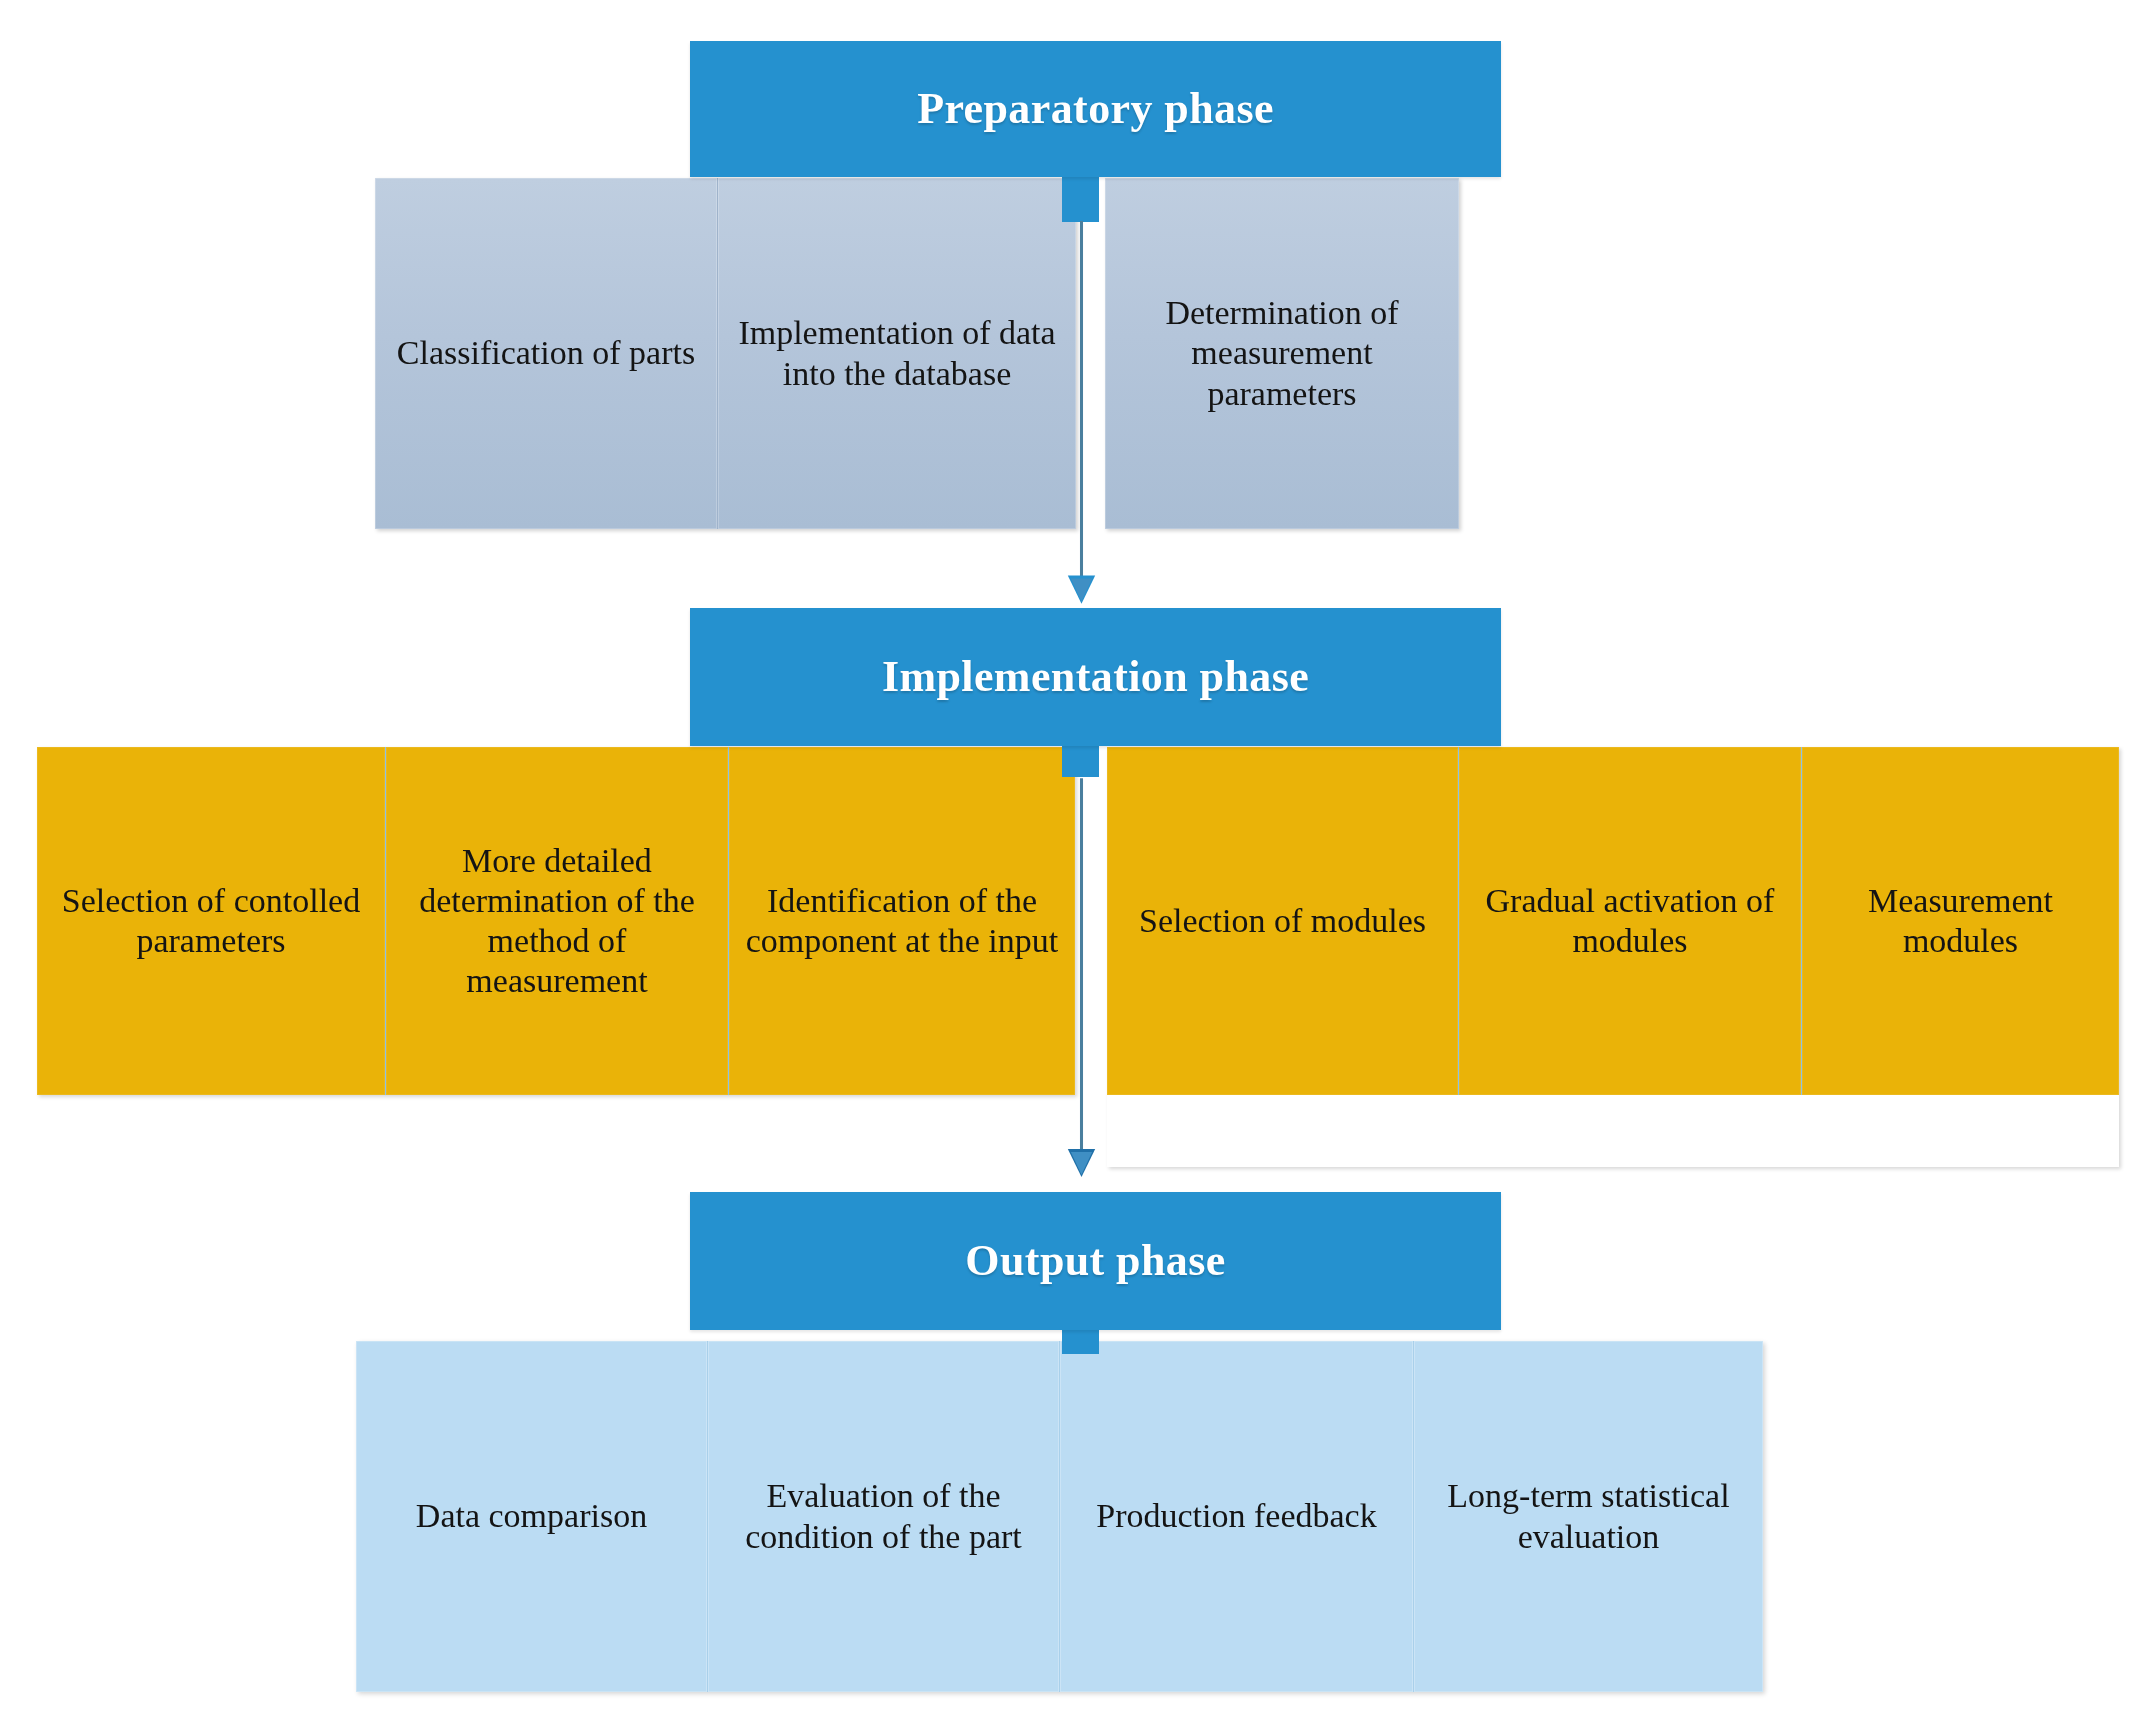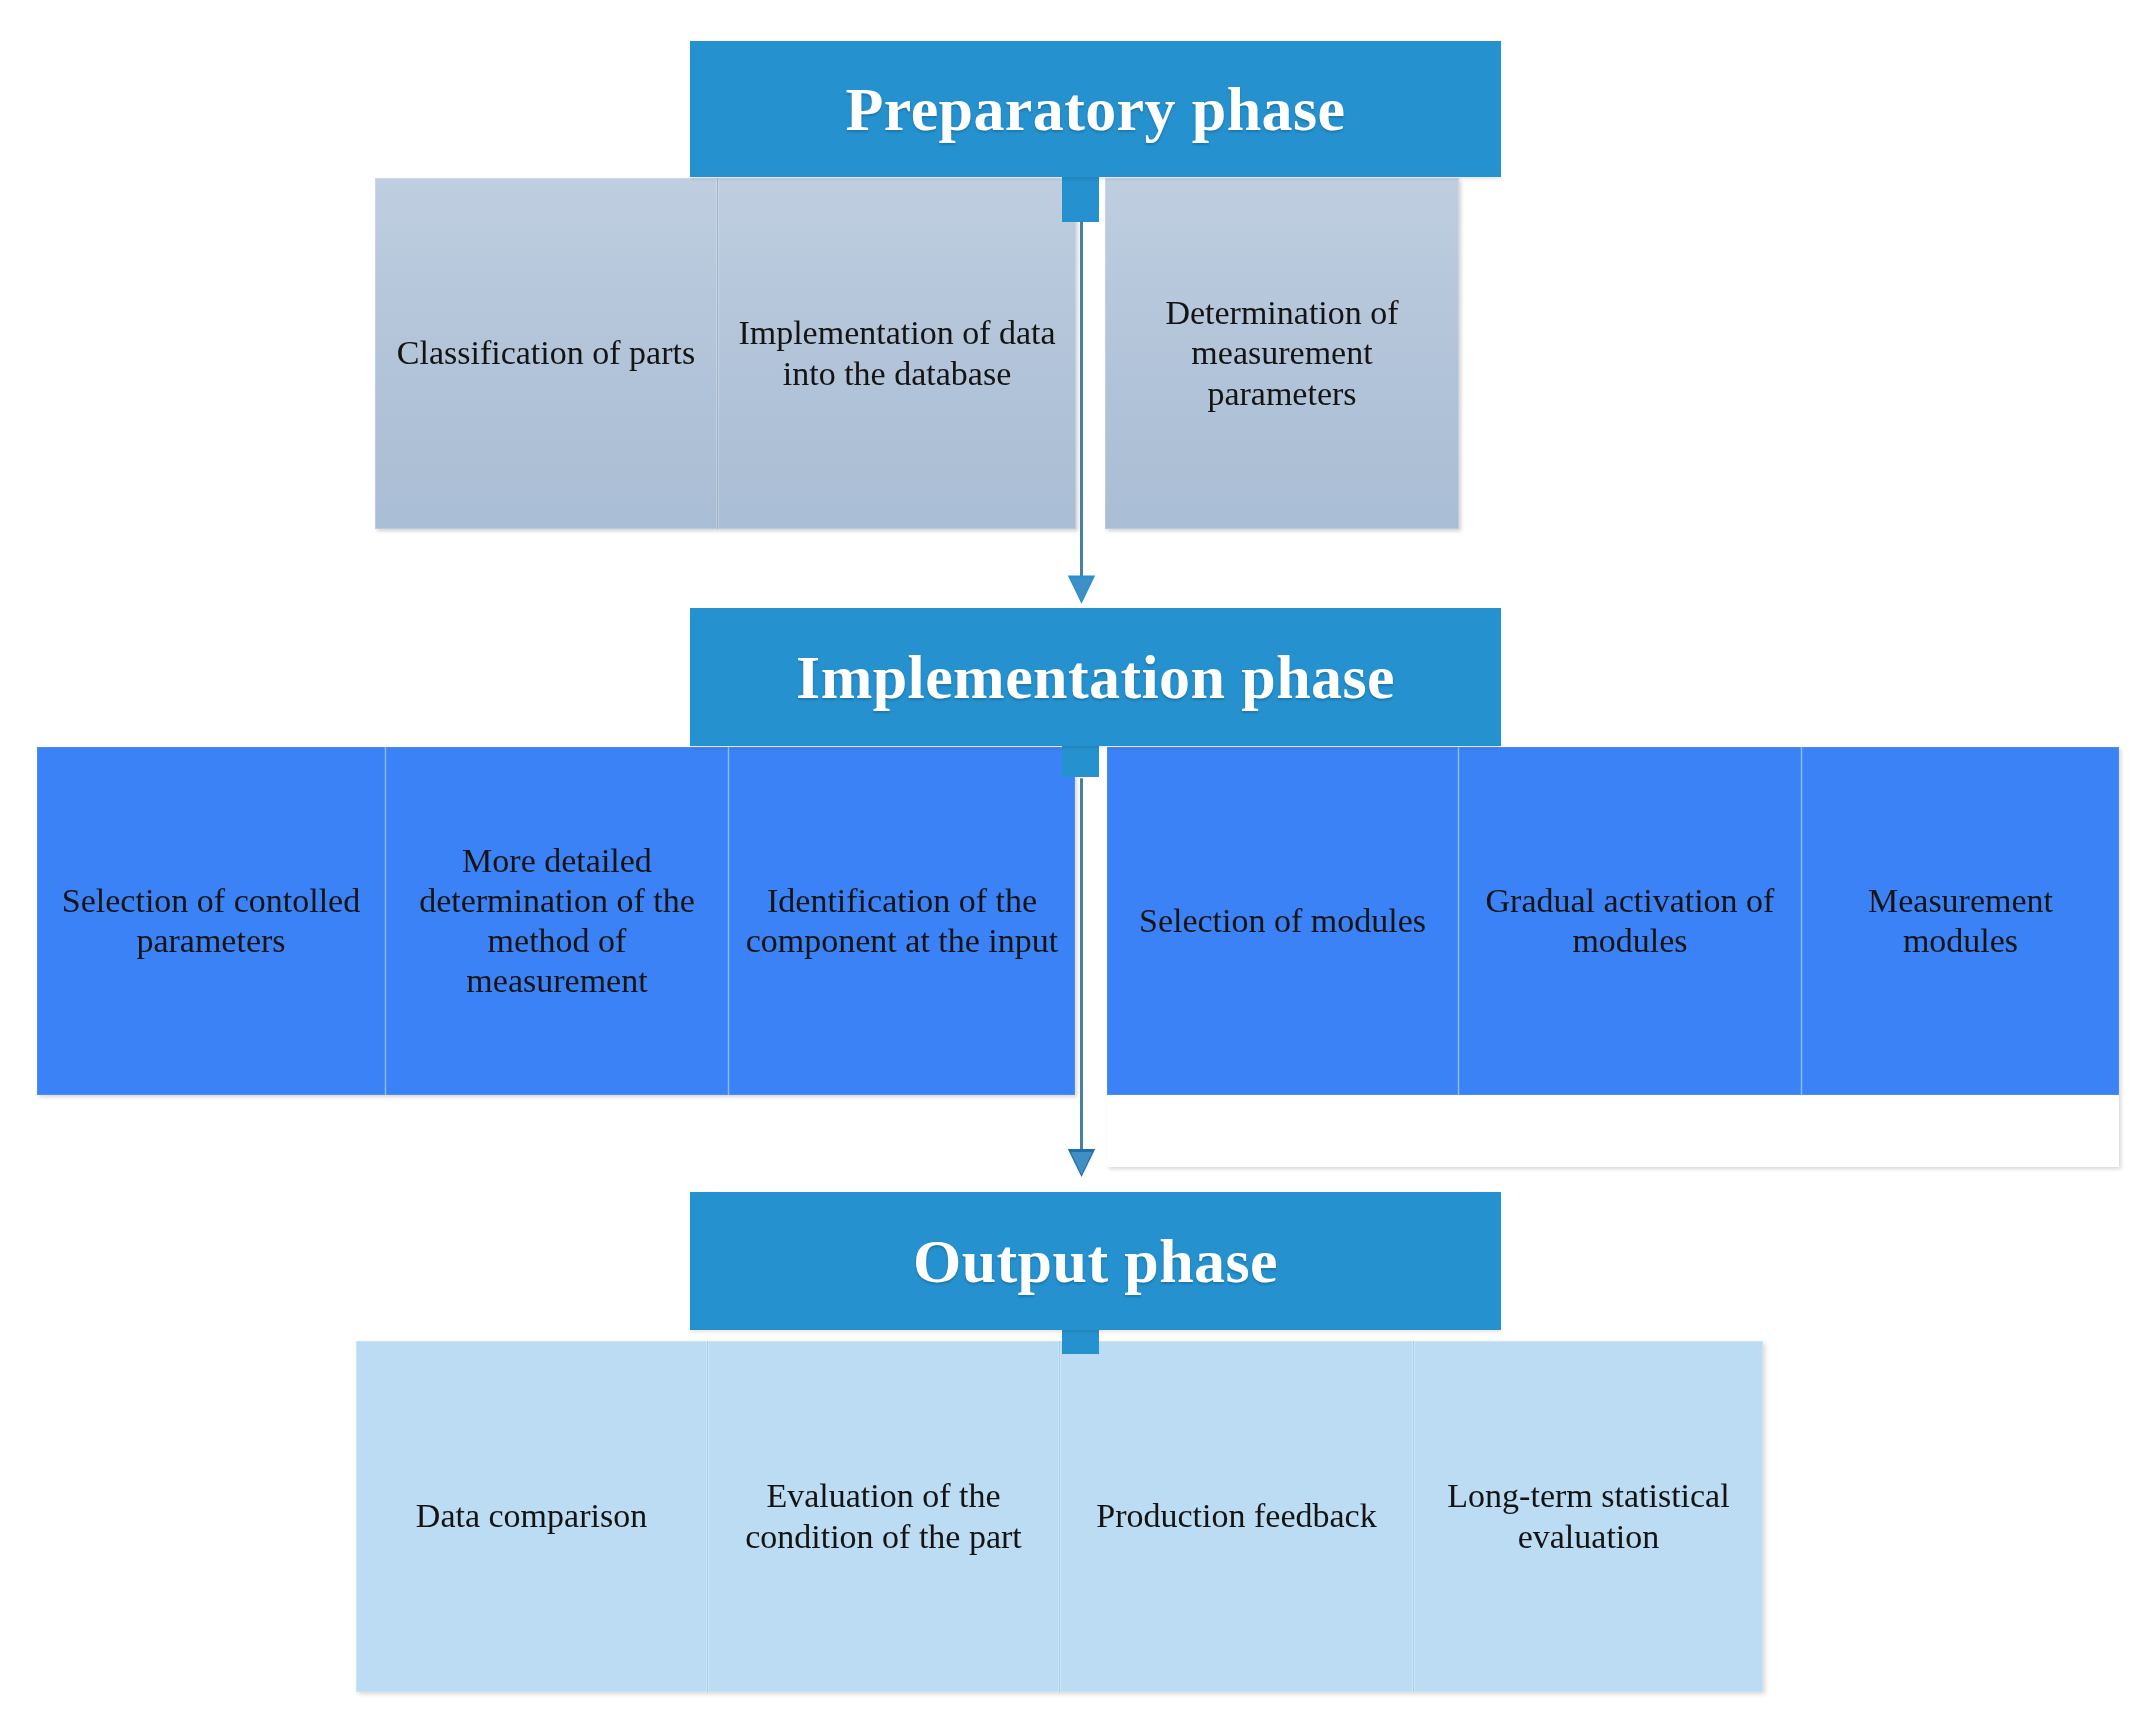--- a/index.html
+++ b/index.html
@@ -19,21 +19,21 @@
     color:#ffffff;
     font-weight:bold;
     display:flex;
     align-items:center;
     justify-content:center;
     letter-spacing:0.4px;
     box-shadow:0 1.5px 3.1px rgba(0,0,0,.10);
     z-index:6;
   }
   .phase-banner .banner-text{
-    font-size:62px;
+    font-size:44px;
     line-height:1;
     text-shadow:0 1.5px 2.3px rgba(0,0,0,.18);
     white-space:nowrap;
   }
   
   .banner-stem{
     position:absolute;
     background:#2591cf;
     z-index:5;
   }
@@ -66,21 +66,21 @@
     box-shadow:inset 0 0 0 0.8px rgba(255,255,255,.28);
   }
   .row-prep .pbox:last-child{border-right:none;}
   .row-prep .group{
     display:flex;
     box-shadow:1.5px 2.3px 3.8px rgba(0,0,0,.18);
   }
 
   
   .row-impl .pbox{
-    background:#3b82f6;
+    background:#eab308;
     border-right:0.8px solid #8cc1e6;
     box-shadow:inset 0 0 0 0.8px rgba(255,255,255,.12);
   }
   .row-impl .pbox:last-child{border-right:none;}
   .row-impl .group{
     display:flex;
     box-shadow:1.5px 2.3px 3.8px rgba(0,0,0,.16);
   }
 
   

